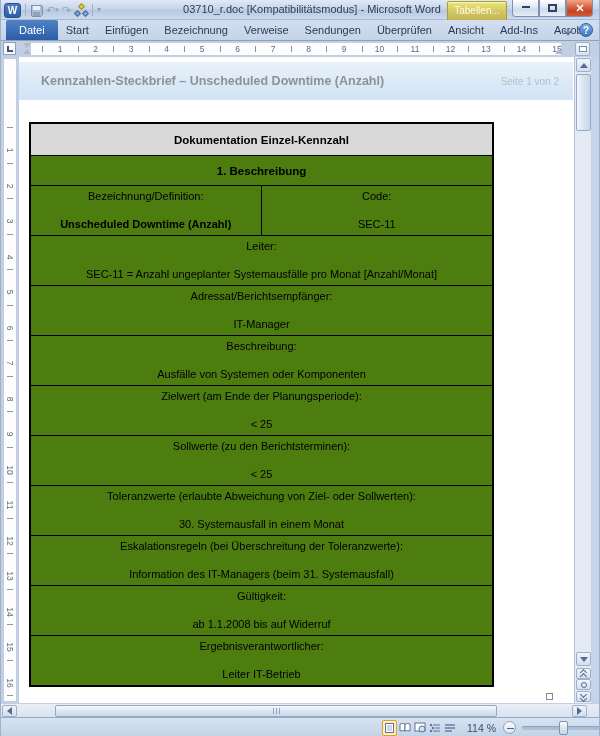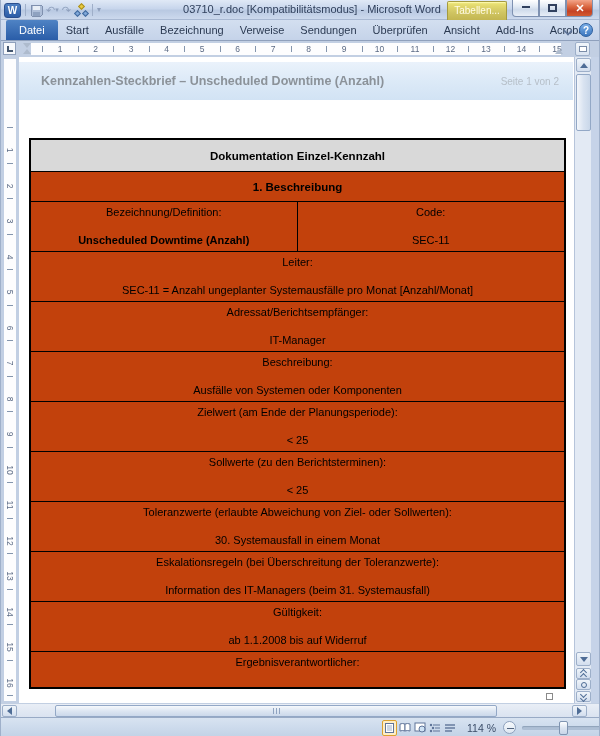--- a/index.html
+++ b/index.html
@@ -85,22 +85,22 @@
     transform:rotate(90deg);}
   .vtick{position:absolute;left:3px;width:6px;height:1px;background:#8596ad;}
   .page{position:absolute;left:18px;top:0;width:554px;height:646px;background:#fff;overflow:hidden;}
   .page-band{position:absolute;left:0;right:0;top:5px;height:38px;
     background:linear-gradient(180deg,#eaf2fb 0%,#dbe9f7 55%,#d2e3f4 100%);
     display:flex;align-items:center;}
   .band-title{margin-left:22px;font-size:12.5px;font-weight:bold;color:#8b9299;flex:1;}
   .band-page{margin-right:14px;font-size:10px;color:#b6bfc8;}
 
   
-  .doc-table{position:absolute;left:10px;top:65px;width:537px;border:2px solid #000;
-    font-size:11px;color:#000;background:#c2410c;margin-top:16px;}
+  .doc-table{position:absolute;left:10px;top:65px;width:465px;border:2px solid #000;
+    font-size:11px;color:#000;background:#4d7c0f;}
   .trow{border-top:1.5px solid #000;text-align:center;}
   .trow:first-child{border-top:none;}
   .t-head{background:#d9d9d9;text-align:center;font-weight:bold;font-size:11.5px;padding:10px 0 9px 0;}
   .t-sec{text-align:center;font-weight:bold;font-size:11.5px;padding:9px 0 8px 0;}
   .t-name{display:flex;}
   .t-name .cell-l{flex:0 0 50%;border-right:1px solid #000;}
   .t-name .cell-r{flex:1;}
   .cell{padding:3px 7px 4px 7px;}
   .line{height:14px;line-height:14px;white-space:nowrap;overflow:hidden;}
   .line.blank{height:14px;}
@@ -205,21 +205,21 @@
         <svg width="10" height="10">
             <path d="M2 2 L8 8 M8 2 L2 8" stroke="#fff" stroke-width="1.6"></path>
           </svg>
       </div>
     </div>
   </div>
 
   <div class="tabrow">
     <div class="tab file">Datei</div>
     <div class="tab">Start</div>
-    <div class="tab">Ausfälle</div>
+    <div class="tab">Einfügen</div>
     <div class="tab">Bezeichnung</div>
     <div class="tab">Verweise</div>
     <div class="tab">Sendungen</div>
     <div class="tab">Überprüfen</div>
     <div class="tab">Ansicht</div>
     <div class="tab">Add-Ins</div>
     <div class="tab">Acrobat</div>
 
     <div class="tabrow-right">
       <span class="chevron-down"></span>
@@ -390,20 +390,21 @@
             <div class="cell">
           <div class="line">Gültigkeit:</div>
               <div class="line blank"></div>
           <div class="line">ab 1.1.2008 bis auf Widerruf</div>
             </div>
           </div>
         <div class="trow">
             <div class="cell">
           <div class="line">Ergebnisverantwortlicher:</div>
               <div class="line blank"></div>
+          <div class="line">Leiter IT-Betrieb</div>
             </div>
           </div>
       </div>
       <div class="tbl-resize"></div>
     </div>
 
     <div class="vscroll">
       <div class="sbtn" style="top:1px;height:14px;">
           <i class="tri-up"></i>
         </div>

